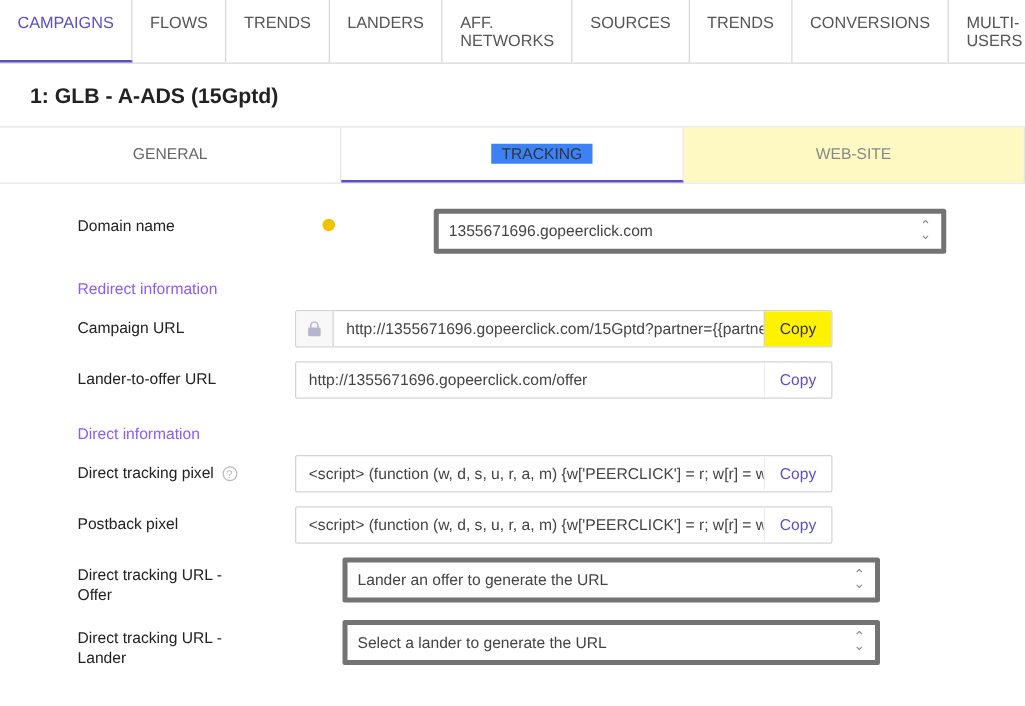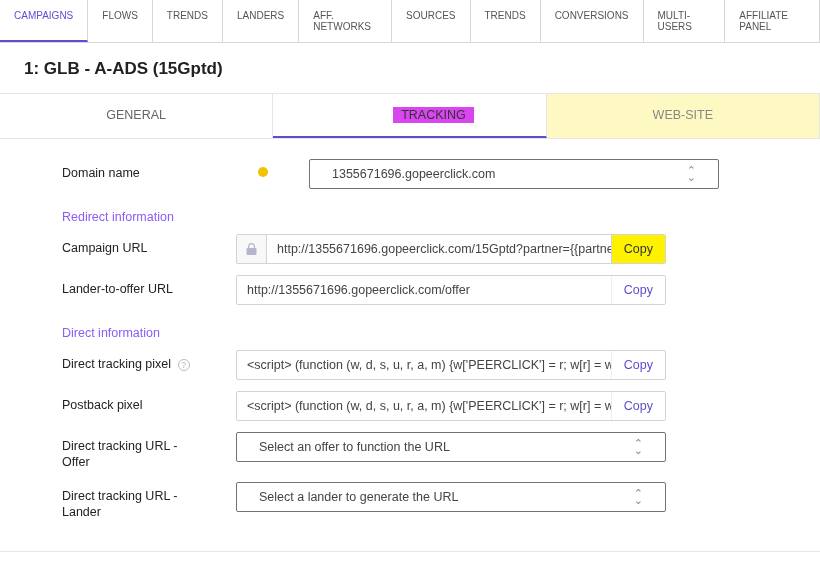--- a/index.html
+++ b/index.html
@@ -1,32 +1,32 @@
 <!DOCTYPE html>
 <html><head>
   <meta charset="utf-8">
   <style>
     * { box-sizing: border-box; margin: 0; padding: 0; }
     body { font-family: -apple-system, BlinkMacSystemFont, 'Segoe UI', sans-serif; background: #ecedf1; font-size: 13px; color: #333; }
     .page { background: #fff; margin: 0; }
     .top-tabs { display: flex; border-bottom: 1px solid #d7d7d7; background: #fff; }
-    .top-tab { padding: 10px 14px; border-right: 1px solid #d7d7d7; cursor: pointer; font-size: 10px; color: #555; }
+    .top-tab { padding: 10px 14px; border-right: 1px solid #d7d7d7; cursor: pointer; font-size: 13px; color: #555; }
     .top-tab.active { color: #5b4fcf; border-bottom: 2px solid #5b4fcf; }
     .page-title { padding: 16px 24px 14px; font-size: 17px; color: #222; font-weight: bold; }
     .sub-tabs { display: flex; border-top: 1px solid #e5e5e5; border-bottom: 1px solid #e5e5e5; }
     .sub-tab { flex: 1; text-align: center; padding: 14px 0; cursor: pointer; font-size: 12.5px; color: #666; border-right: 1px solid #e5e5e5; }
     .sub-tab.active { border-bottom: 2px solid #5b4fcf; }
-    .sub-tab.active .highlight { background: #d946ef; padding: 1px 8px; color: #333; margin-left: 48px; }
+    .sub-tab.active .highlight { background: #3b82f6; padding: 1px 8px; color: #333; margin-left: 48px; }
     .sub-tab.secondary { background: #fef9c3; color: #888; }
     .content { padding: 20px 30px 20px 20px; border-bottom: 1px solid #e5e5e5; }
     .form-row { display: flex; align-items: flex-start; margin-bottom: 11px; gap: 36px; }
     .form-label { width: 180px; padding-left: 42px; padding-top: 6px; font-size: 12.5px; color: #222; line-height: 1.3; }
     .form-control { flex: 1; max-width: 430px; }
     .section-title { color: #8b5cf6; font-size: 12.5px; padding: 10px 0 10px 42px; }
-    .select-box { width: 100%; border: 1px solid #737373; border-radius: 2px; padding: 7px 22px; font-size: 12.5px; color: #444; background: #fff; display: flex; justify-content: space-between; align-items: center; }
+    .select-box { width: 100%; border: 4px solid #737373; border-radius: 2px; padding: 7px 8px; font-size: 12.5px; color: #444; background: #fff; display: flex; justify-content: space-between; align-items: center; margin-left: 38px; }
     .input-group { width: 100%; display: flex; border: 1px solid #d3d3d3; border-radius: 2px; overflow: hidden; }
     .input-addon { background: #f8f8f8; padding: 7px 9px; border-right: 1px solid #d3d3d3; color: #999; display: flex; align-items: center; }
     .input-text { flex: 1; padding: 7px 10px; border: none; font-size: 12.5px; color: #444; overflow: hidden; white-space: nowrap; }
     .copy-btn { background: #fef200; padding: 7px 12px; border-left: 1px solid #d3d3d3; font-size: 12.5px; color: #333; cursor: pointer; }
     .copy-link { padding: 7px 12px; border-left: 1px solid #eee; font-size: 12.5px; color: #5b4fcf; cursor: pointer; }
     .warn-dot { display: inline-block; width: 10px; height: 10px; background: #f0c200; border-radius: 50%; margin-left: 22px; margin-top: 8px; }
     .help-circle { display: inline-block; width: 12px; height: 12px; border: 1px solid #bbb; border-radius: 50%; font-size: 9px; text-align: center; line-height: 11px; color: #bbb; margin-left: 3px; }
     .chevrons { color: #888; font-size: 11px; line-height: 0.6; display: flex; flex-direction: column; }
     .notice { padding: 16px 24px; font-size: 13px; color: #444; display: flex; align-items: center; gap: 8px; }
   </style>
@@ -119,21 +119,21 @@
           <div class="input-text">&lt;script&gt; (function (w, d, s, u, r, a, m) {w['PEERCLICK'] = r; w[r] = w[r] || fun</div>
           <div class="copy-link">Copy</div>
         </div>
       </div>
     </div>
 
     <div class="form-row">
       <div class="form-label">Direct tracking URL - Offer</div>
       <div class="form-control">
         <div class="select-box">
-          <span>Select an offer to function the URL</span>
+          <span>Lander an offer to generate the URL</span>
           <span class="chevrons">
               <span>⌃</span>
               <span>⌄</span>
             </span>
         </div>
       </div>
     </div>
 
     <div class="form-row">
       <div class="form-label">Direct tracking URL - Lander</div>

